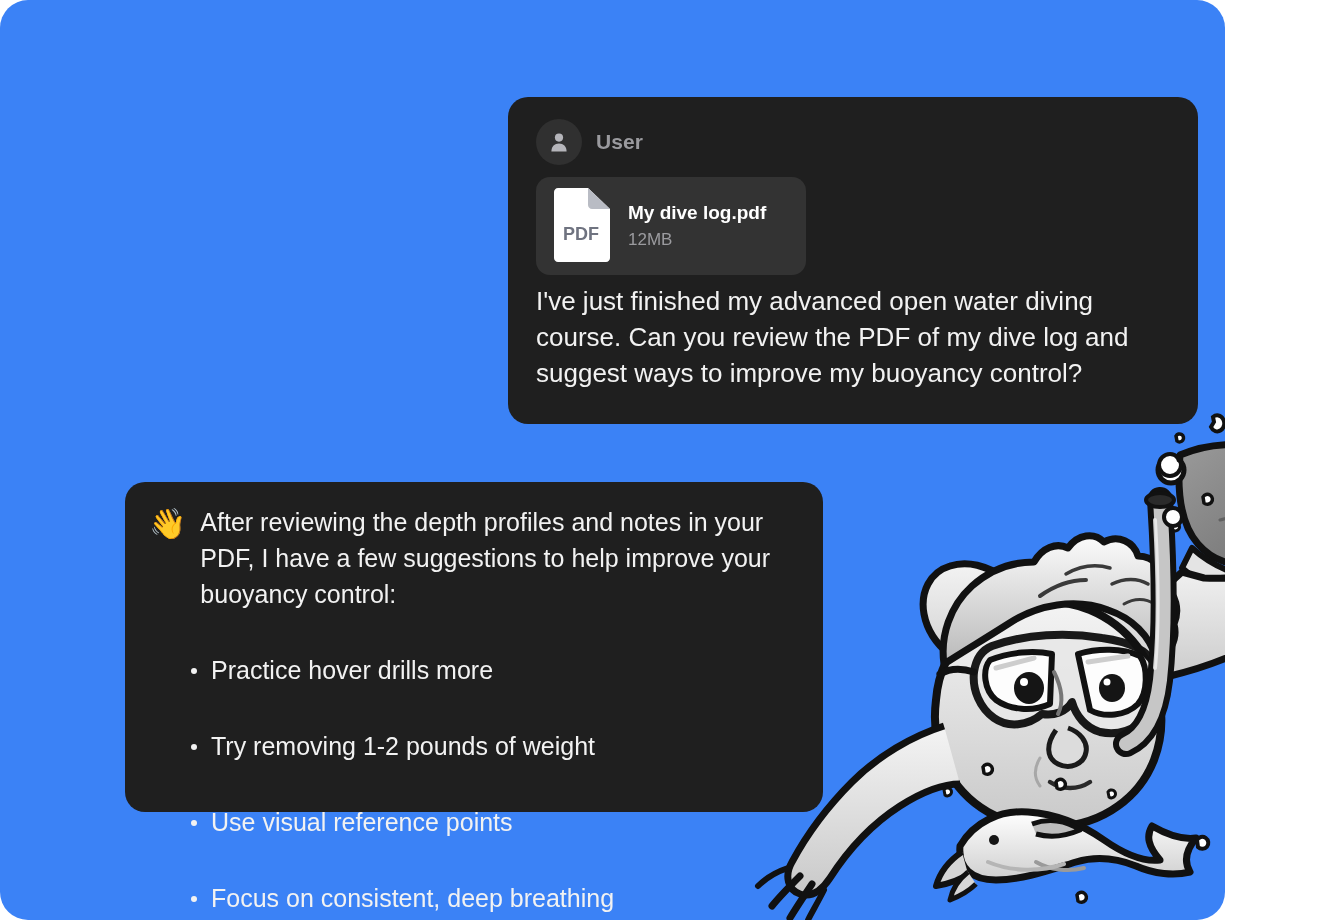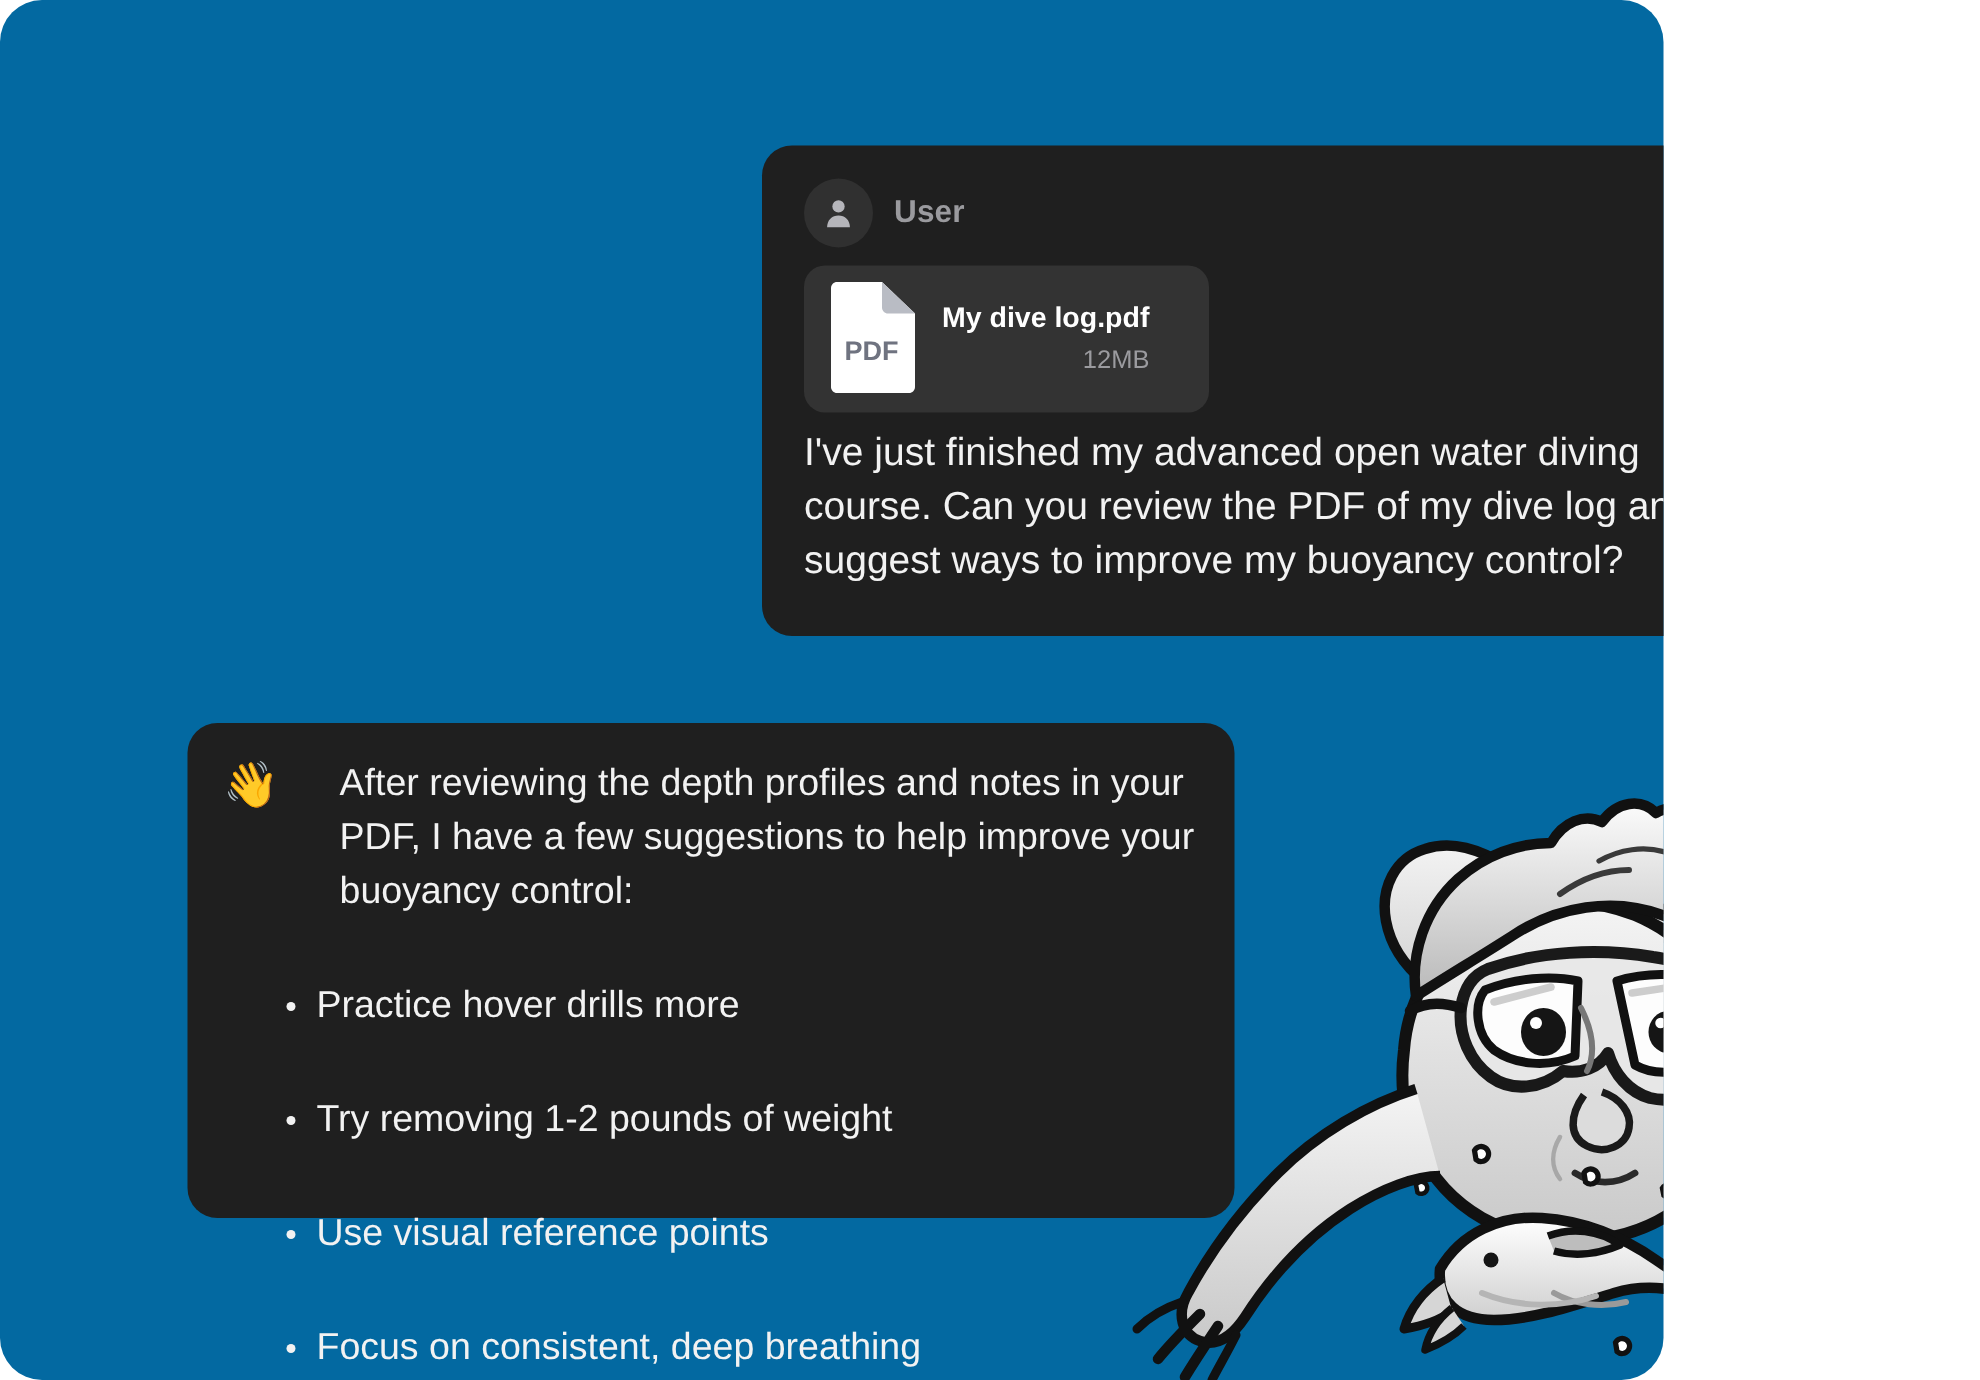--- a/index.html
+++ b/index.html
@@ -8,23 +8,23 @@
     background: #ffffff;
     overflow: hidden;
   }
   body {
     font-family: "Liberation Sans", sans-serif;
     -webkit-font-smoothing: antialiased;
   }
 
   #page {
     position: relative;
-    width: 1109px;
+    width: 1225px;
     height: 920px;
-    background: #0369a1;
+    background: #3b82f6;
     border-radius: 28px;
     overflow: hidden;
   }
 
   
   #illustration {
     position: absolute;
     inset: 0;
     pointer-events: none;
   }
@@ -91,21 +91,21 @@
     padding: 0 16px 0 12px;
     box-sizing: border-box;
   }
   .file-icon {
     width: 62px; height: 76px;
     flex: 0 0 auto;
     position: relative;
     text-decoration: underline;
   }
   .file-icon svg { display: block; }
-  .file-meta { display: flex; flex-direction: column; gap: 6px; min-width: 0; align-items: flex-end; }
+  .file-meta { display: flex; flex-direction: column; gap: 6px; min-width: 0; }
   .file-name {
     font-size: 19px;
     font-weight: bold;
     color: #ffffff;
     white-space: nowrap;
   }
   .file-size {
     font-size: 17px;
     color: #9b9b9f;
   }
@@ -127,21 +127,20 @@
   .wave-emoji {
     font-size: 30px;
     line-height: 36px;
     flex: 0 0 auto;
     padding-top: 2px;
   }
   .assistant-body {
     font-size: 25px;
     line-height: 36px;
     color: #f2f2f2;
-    margin-left: 26px;
   }
   .suggestions {
     list-style: none;
     margin: 2px 0 0 0;
     padding: 0 0 0 36px;
   }
   .suggestions li {
     position: relative;
     font-size: 25px;
     line-height: 36px;

